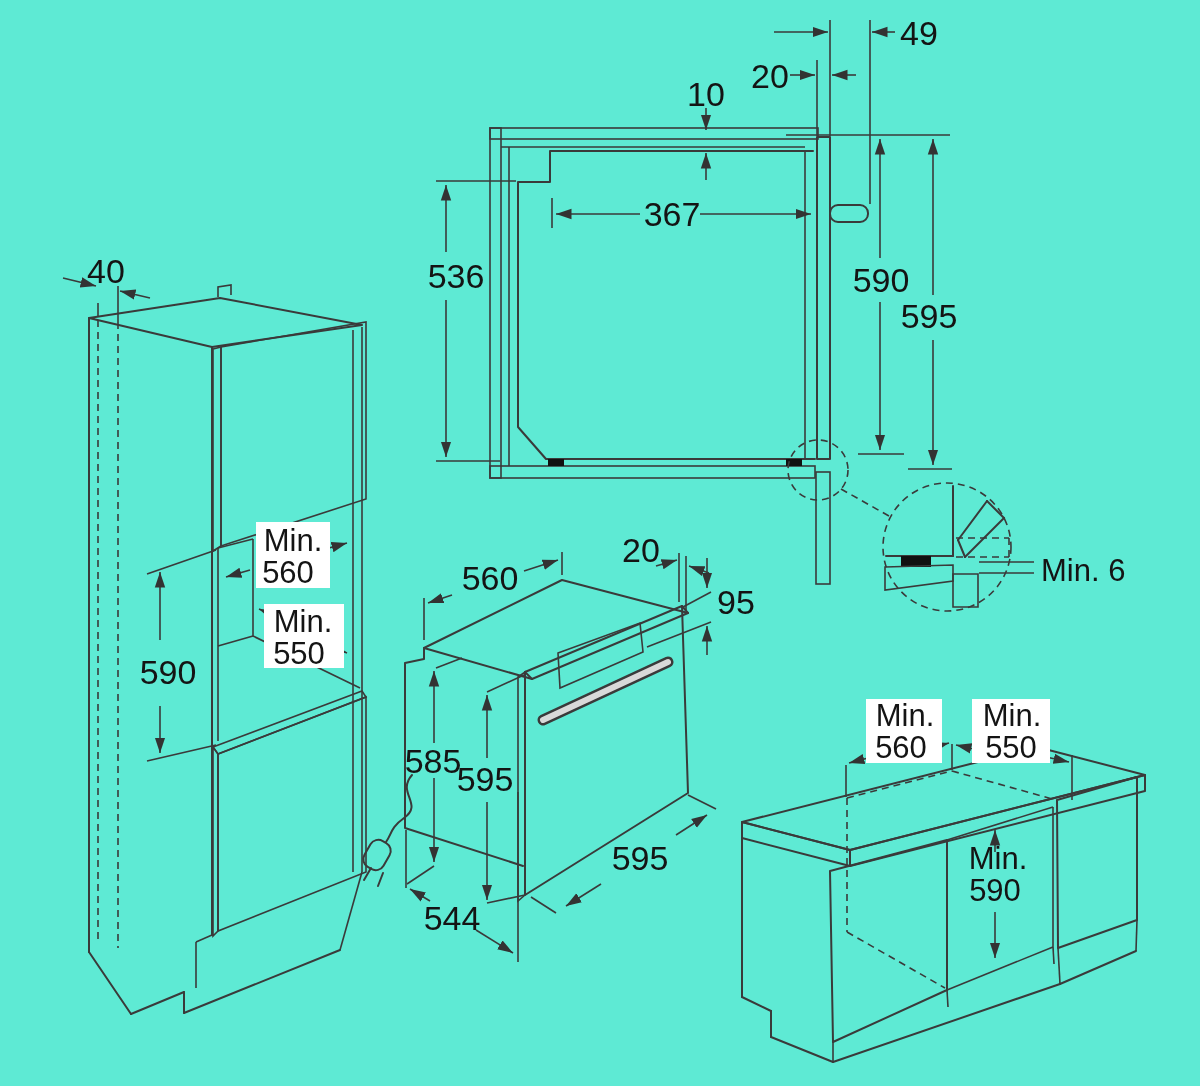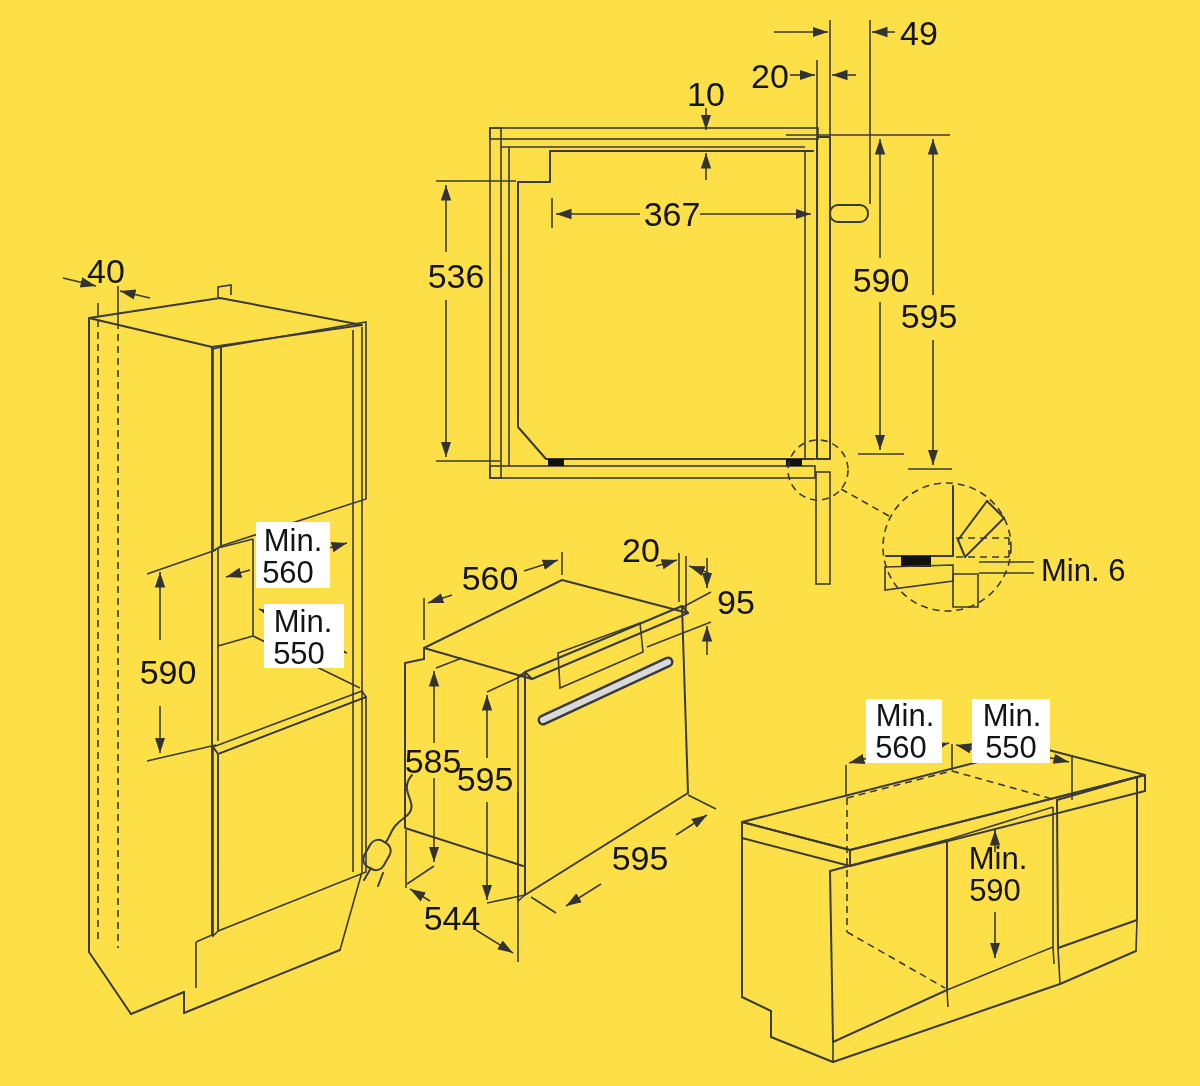--- a/index.html
+++ b/index.html
@@ -1,16 +1,16 @@
 <!DOCTYPE html>
 <html><head>
 <meta charset="utf-8">
 <style>
   html,body{margin:0;padding:0;background:#fff;}
-  .stage{width:1200px;height:1086px;position:relative;background:#fde047;
+  .stage{width:1200px;height:1086px;position:relative;background:#5eead4;
          font-family:"Liberation Sans", sans-serif;}
   svg{display:block}
   .ol{stroke:#3a3a3a;stroke-width:2;fill:none;stroke-linejoin:round;stroke-linecap:round;}
   .thin{stroke:#3a3a3a;stroke-width:1.6;fill:none;}
   .dim{stroke:#3a3a3a;stroke-width:1.6;fill:none;}
   .dash{stroke:#3a3a3a;stroke-width:1.6;fill:none;stroke-dasharray:7 5;}
   .t{font-family:"Liberation Sans", sans-serif;font-size:34px;fill:#141414;text-anchor:middle;}
   .tm{font-family:"Liberation Sans", sans-serif;font-size:31px;fill:#141414;text-anchor:middle;}
   .ts{font-family:"Liberation Sans", sans-serif;font-size:31px;fill:#141414;text-anchor:start;}
 </style>

